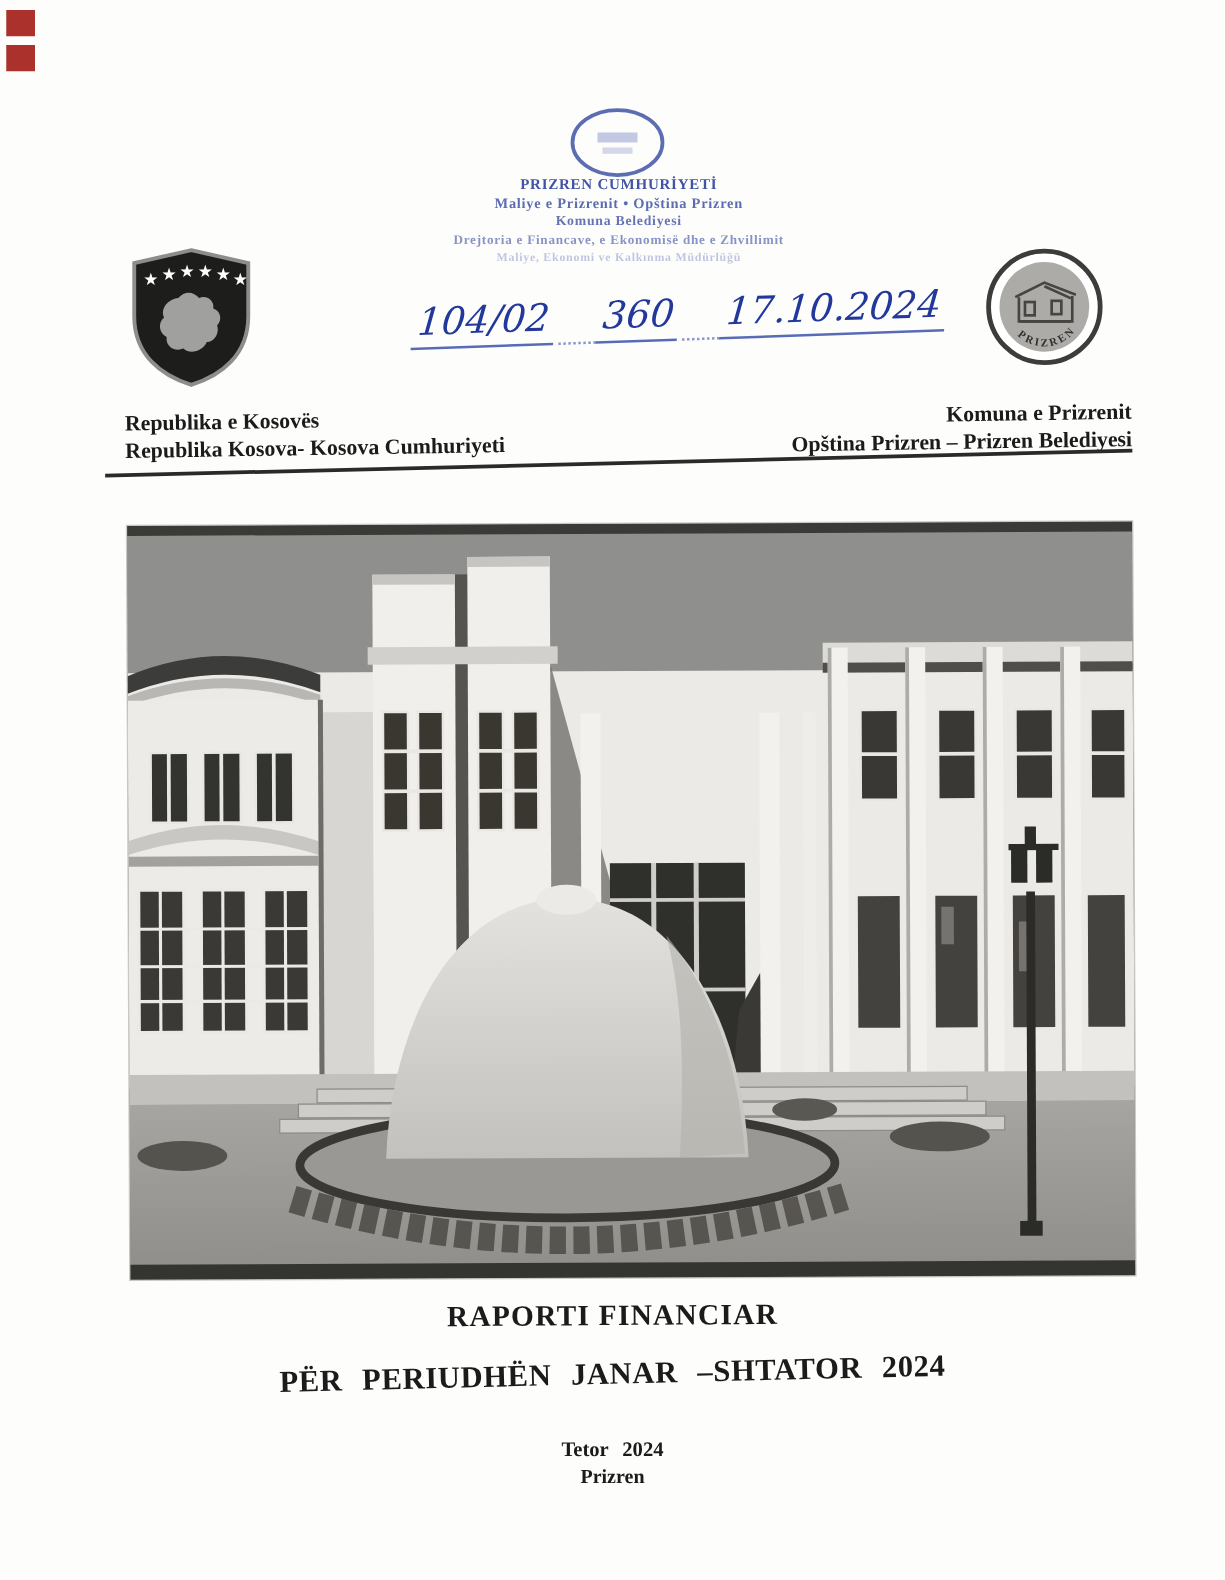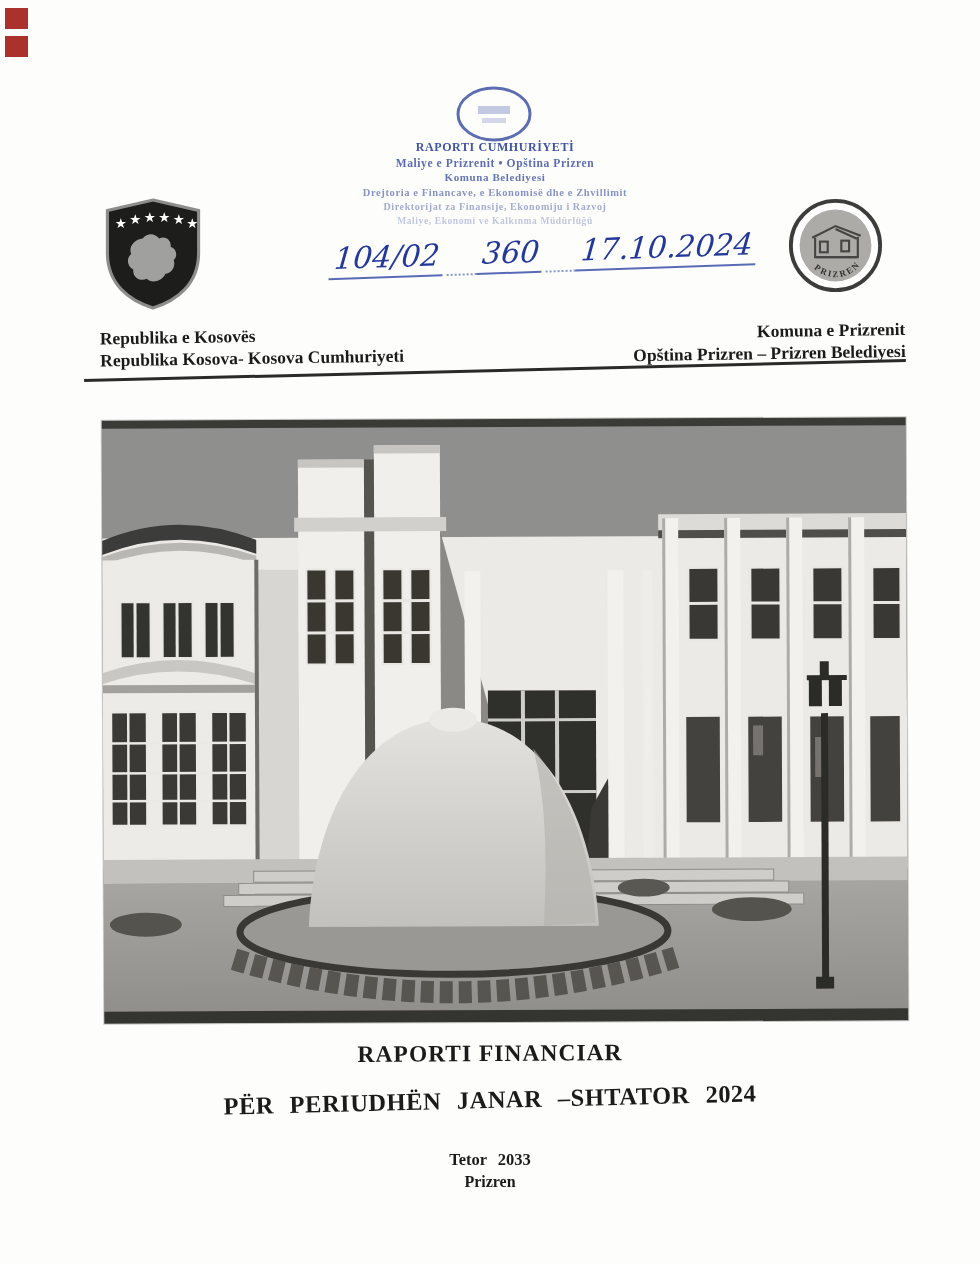--- a/index.html
+++ b/index.html
@@ -69,25 +69,24 @@
   <div class="mark m1"></div>
   <div class="mark m2"></div>
 
   <div class="stamp">
     <svg class="stamp-circle" viewBox="0 0 80 60">
       <ellipse cx="40" cy="30" rx="36" ry="26" fill="none" stroke="#4053a4" stroke-width="3" opacity=".85"></ellipse>
       <rect x="24" y="22" width="32" height="8" fill="#4053a4" opacity=".3"></rect>
       <rect x="28" y="34" width="24" height="5" fill="#4053a4" opacity=".22"></rect>
     </svg>
     <div class="stamp-lines">
-      <div class="s-line s2">RAPORTI CUMHURİYETİ</div>
+      <div class="s-line s2">PRIZREN CUMHURİYETİ</div>
       <div class="s-line s3">Maliye e Prizrenit • Opština Prizren</div>
       <div class="s-line s4">Komuna Belediyesi</div>
       <div class="s-line s5">Drejtoria e Financave, e Ekonomisë dhe e Zhvillimit</div>
-      <div class="s-line s6">Direktorijat za Finansije, Ekonomiju i Razvoj</div>
       <div class="s-line s7">Maliye, Ekonomi ve Kalkınma Müdürlüğü</div>
     </div>
     <div class="hw-row">
       <span class="hw">104/02</span>
       <span class="hw-dots"></span>
       <span class="hw">360</span>
       <span class="hw-dots"></span>
       <span class="hw">17.10.2024</span>
     </div>
   </div>
@@ -288,16 +287,16 @@
         <rect x="717" y="244" width="9" height="16"></rect>
         <rect x="712" y="560" width="18" height="12"></rect>
       </g>
 
       <rect x="0" y="592" width="804" height="12" fill="#343430"></rect>
     </svg>
   </div>
 
   <div class="title-main">RAPORTI FINANCIAR</div>
   <div class="title-sub">PËR PERIUDHËN JANAR –SHTATOR 2024</div>
-  <div class="title-month">Tetor 2033</div>
+  <div class="title-month">Tetor 2024</div>
   <div class="title-city">Prizren</div>
 
 </div>
 
 </body></html>

